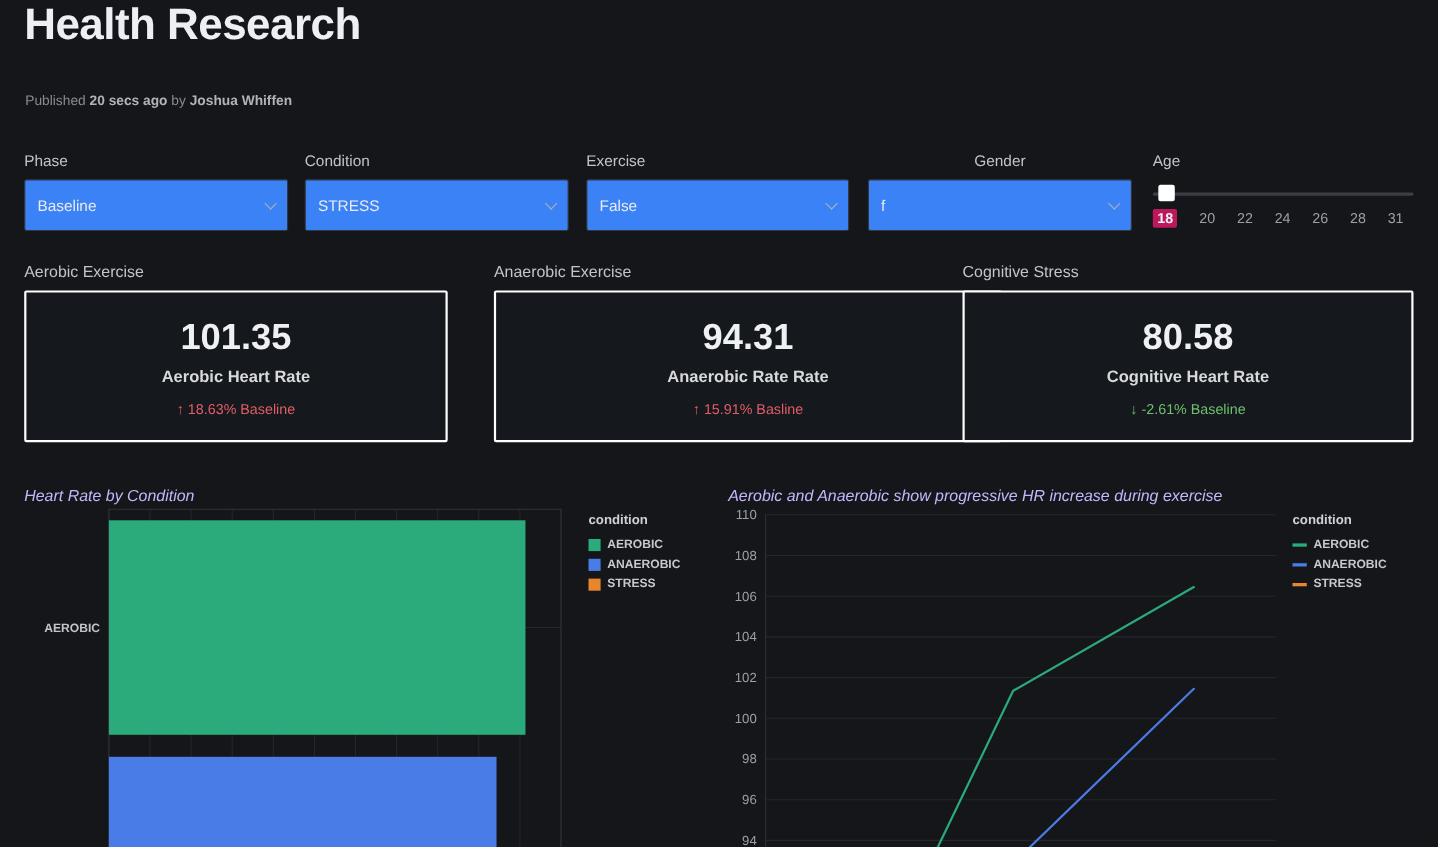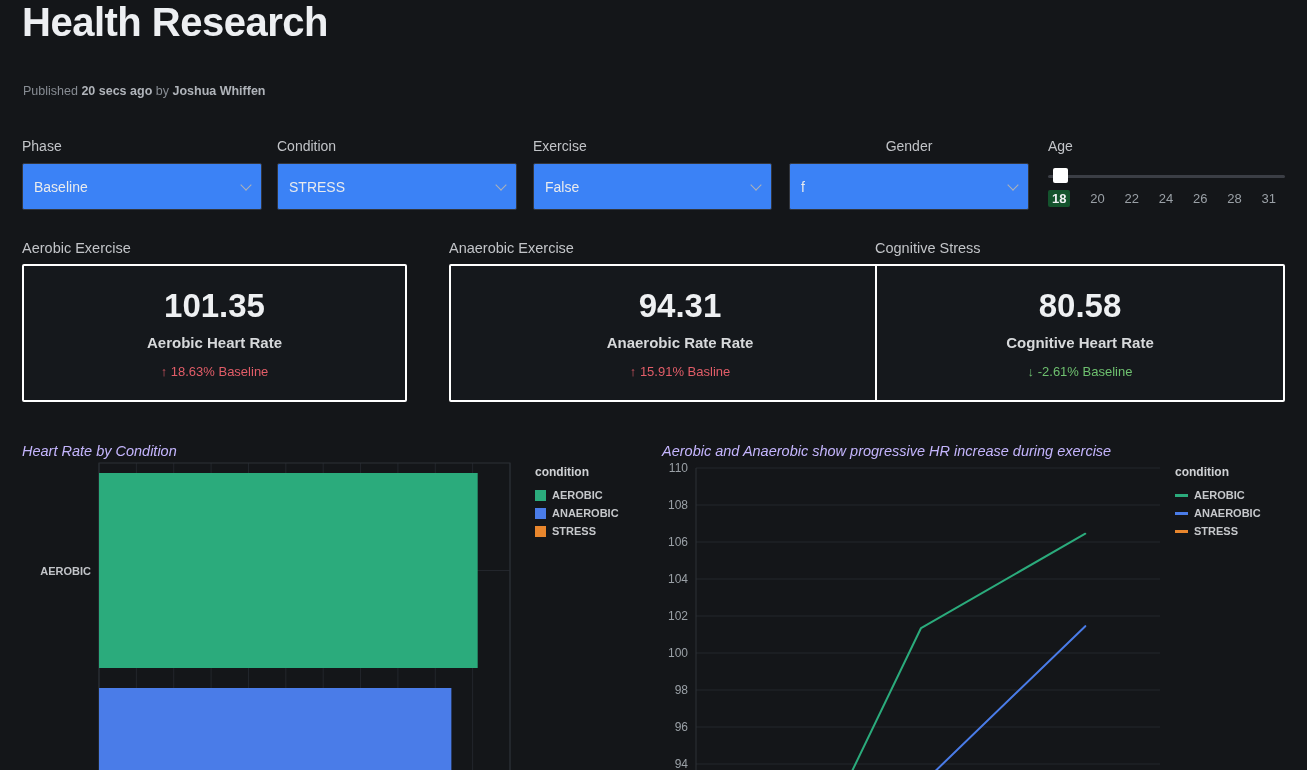--- a/index.html
+++ b/index.html
@@ -25,21 +25,21 @@
   #f-condition{left:277px;width:240px;}
   #f-exercise{left:533px;width:239px;}
   #f-gender{left:789px;width:240px;text-align:center;}
   #f-age{left:1048px;width:237px;}
 
   .slider{position:relative;height:26px;}
   .slider-track{position:absolute;left:0;right:0;top:12px;height:3px;background:#3b3e45;border-radius:2px;cursor:pointer;}
   .slider-handle{position:absolute;left:5px;top:5px;width:15px;height:15px;background:#ffffff;border-radius:2px;cursor:pointer;}
   .slider-ticks{display:flex;justify-content:space-between;width:228px;margin-top:1px;align-items:center;}
   .tick{font-size:13px;color:#9aa0a6;}
-  .tick.selected{background:#14532d;color:#eef0f2;font-weight:bold;padding:1px 4px;border-radius:2px;}
+  .tick.selected{background:#be185d;color:#eef0f2;font-weight:bold;padding:1px 4px;border-radius:2px;}
 
   
   .kpi{position:absolute;top:240px;}
   #kpi-0{left:22px;width:385px;}
   #kpi-1{left:449px;width:462px;}
   #kpi-2{left:875px;width:410px;}
   .kpi-title{font-size:14.5px;color:#c2c4c8;margin-bottom:8px;}
   .card{height:138px;background:#15181c;border:2px solid #ffffff;border-radius:2px;
     display:flex;flex-direction:column;align-items:center;justify-content:center;box-sizing:border-box;}
   .kpi-value{font-size:33px;font-weight:bold;color:#eef0f2;}

